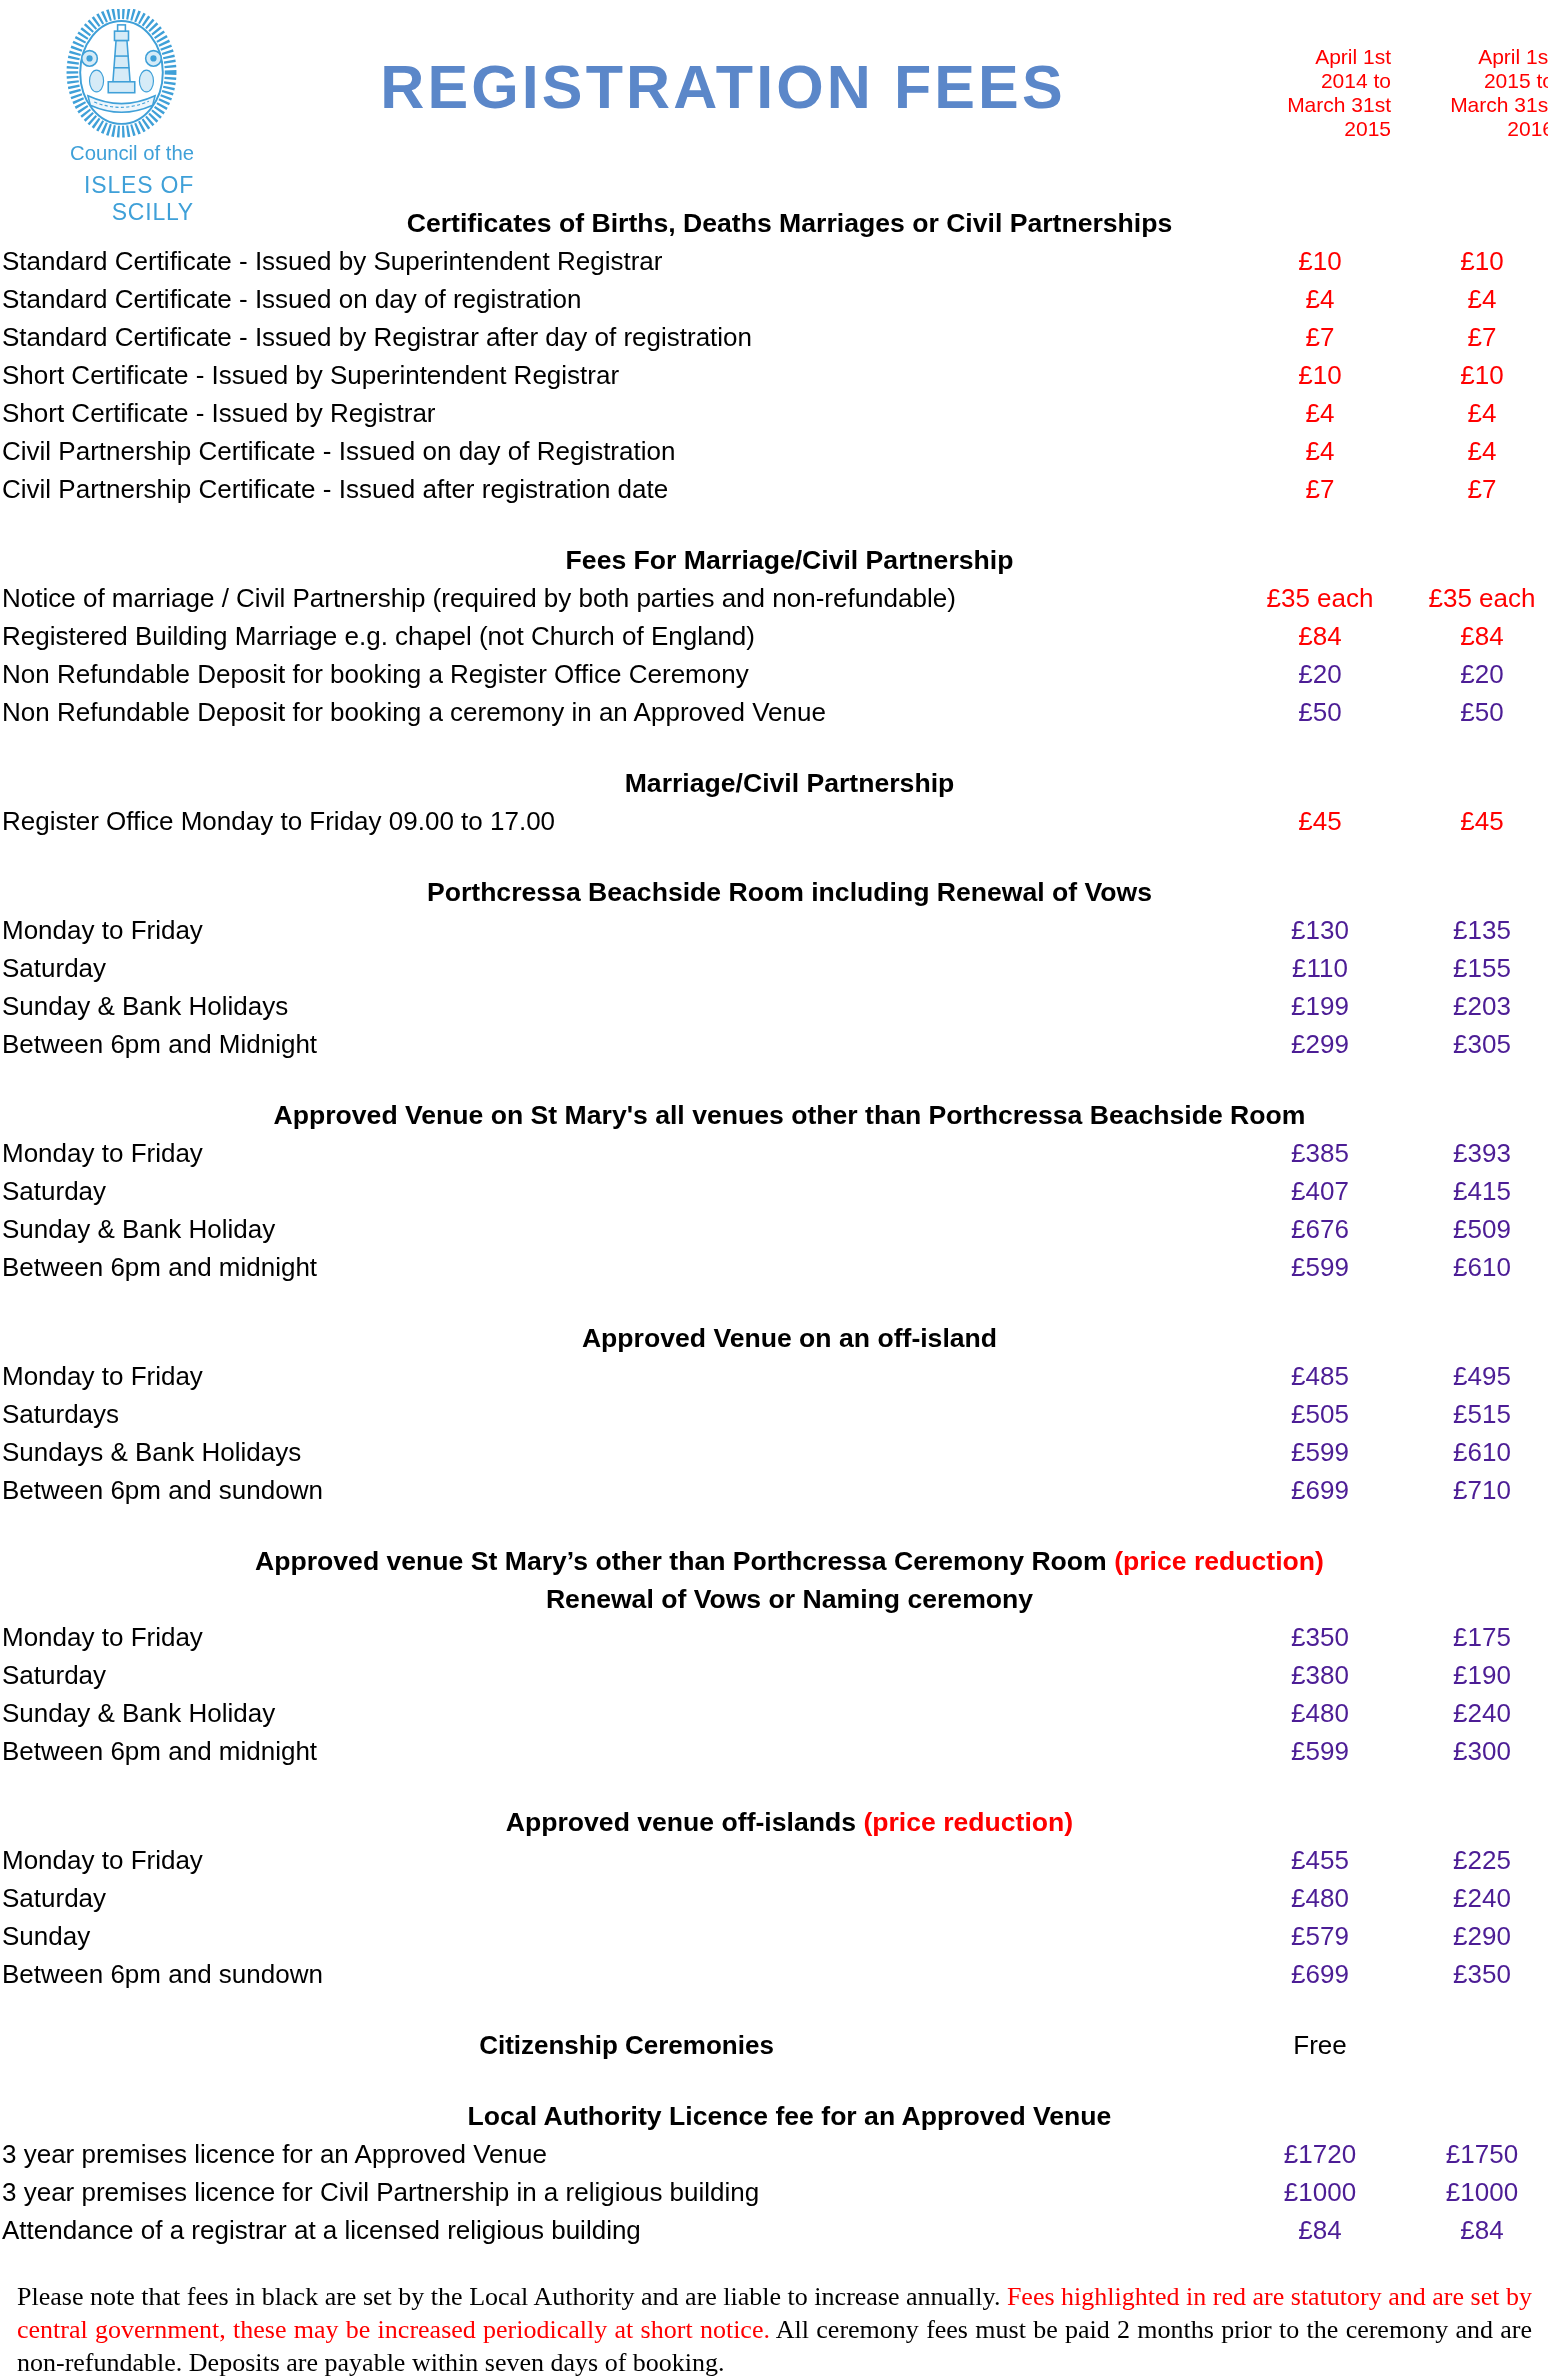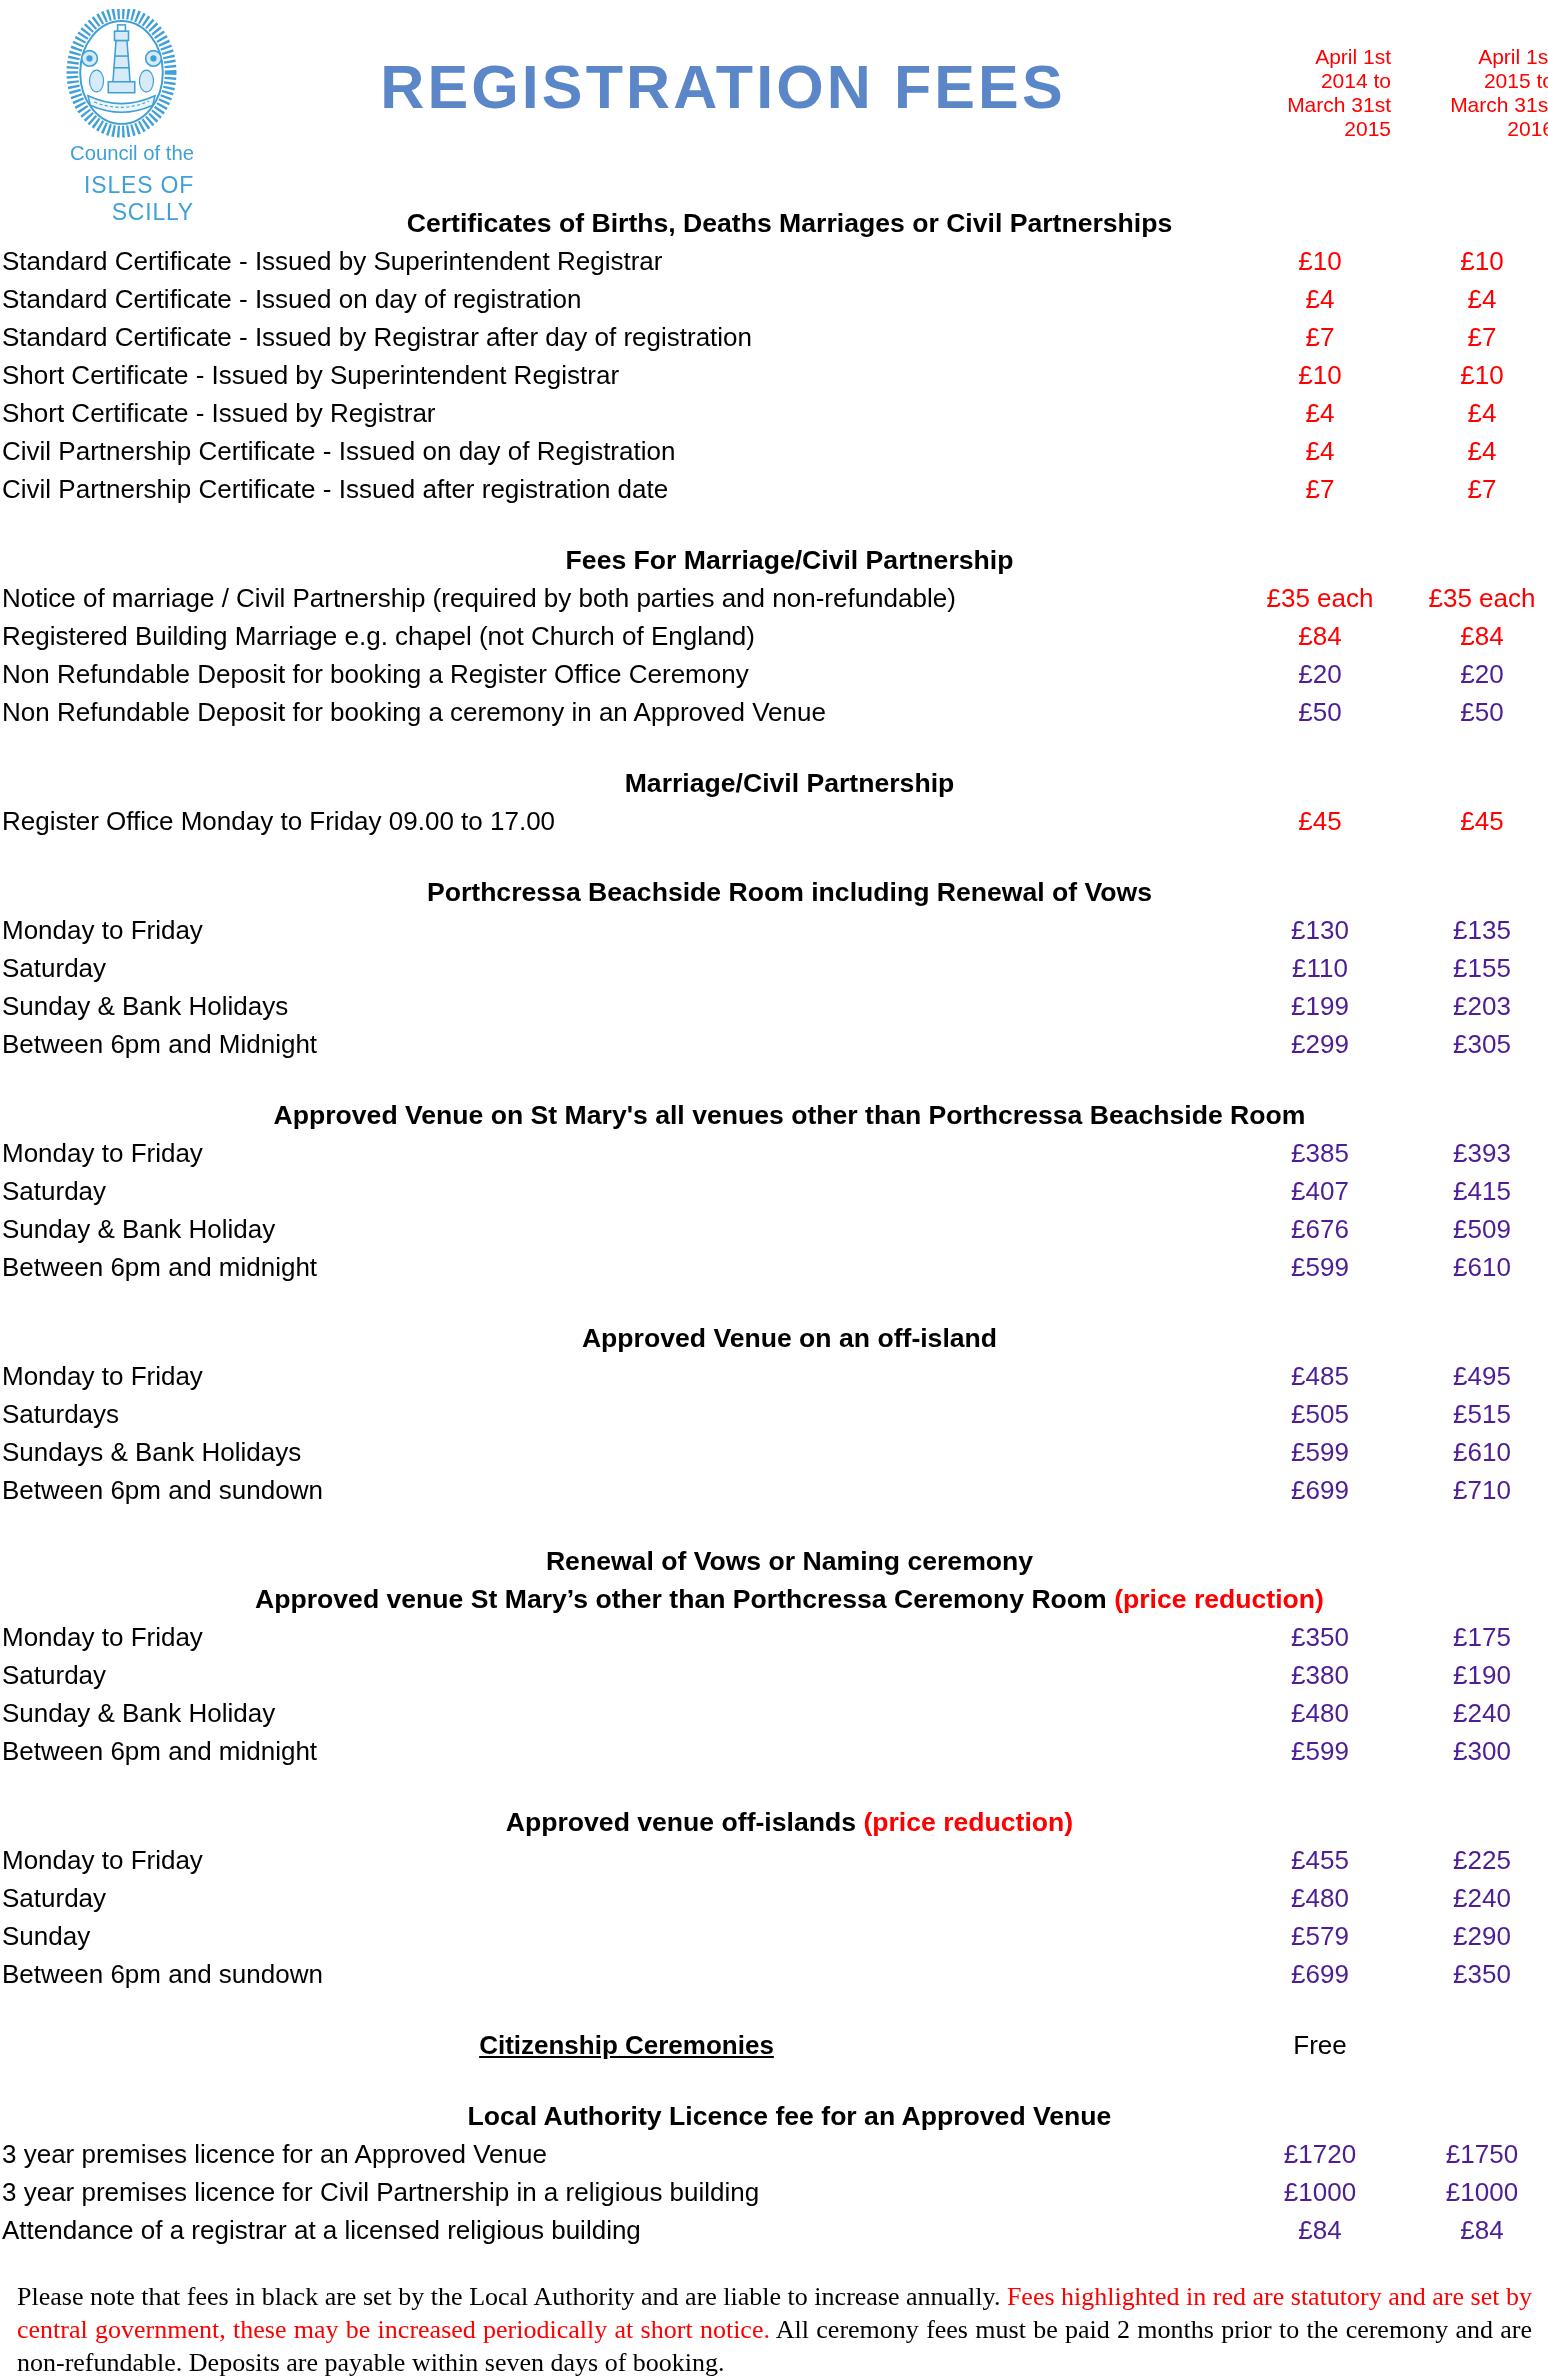--- a/index.html
+++ b/index.html
@@ -37,21 +37,21 @@
   .section { margin-top: 33px; }
   .section.first { margin-top: 9.4px; }
   .heading {
     height: 38px; line-height: 38px; text-align: center;
     font-weight: bold; font-size: 26.6px; padding-left: 30px; white-space: nowrap;
   }
   .row { height: 38px; display: flex; align-items: center; font-size: 26px; }
   .label { flex: 1; padding-left: 2px; white-space: nowrap; }
   .col { width: 134px; text-align: center; white-space: nowrap; }
   .col.c2 { margin-left: 28px; }
-  .cit-label { text-align: center; font-weight: bold; padding-left: 0; text-decoration: underline; }
+  .cit-label { text-align: center; font-weight: bold; padding-left: 0; }
   .c-red { color: #FF0000; }
   .c-black { color: #4c1d95; }
 
   
   .footer {
     position: absolute; top: 2280px; left: 17px; width: 1515px;
     font-family: "Liberation Serif", serif; font-size: 26px;
     line-height: 33px; text-align: justify;
   }
 </style>
@@ -238,22 +238,22 @@
         <div class="col c2 c-black">£610</div>
       </div>
       <div class="row">
         <div class="label">Between 6pm and sundown</div>
         <div class="col c1 c-black">£699</div>
         <div class="col c2 c-black">£710</div>
       </div>
     </div>
 
     <div class="section">
+      <div class="heading"><span>Approved venue St Mary’s other than Porthcressa Ceremony Room </span><span class="c-red">(price reduction)</span></div>
       <div class="heading">Renewal of Vows or Naming ceremony</div>
-      <div class="heading"><span>Approved venue St Mary’s other than Porthcressa Ceremony Room </span><span class="c-red">(price reduction)</span></div>
       <div class="row">
         <div class="label">Monday to Friday</div>
         <div class="col c1 c-black">£350</div>
         <div class="col c2 c-black">£175</div>
       </div>
       <div class="row">
         <div class="label">Saturday</div>
         <div class="col c1 c-black">£380</div>
         <div class="col c2 c-black">£190</div>
       </div>

